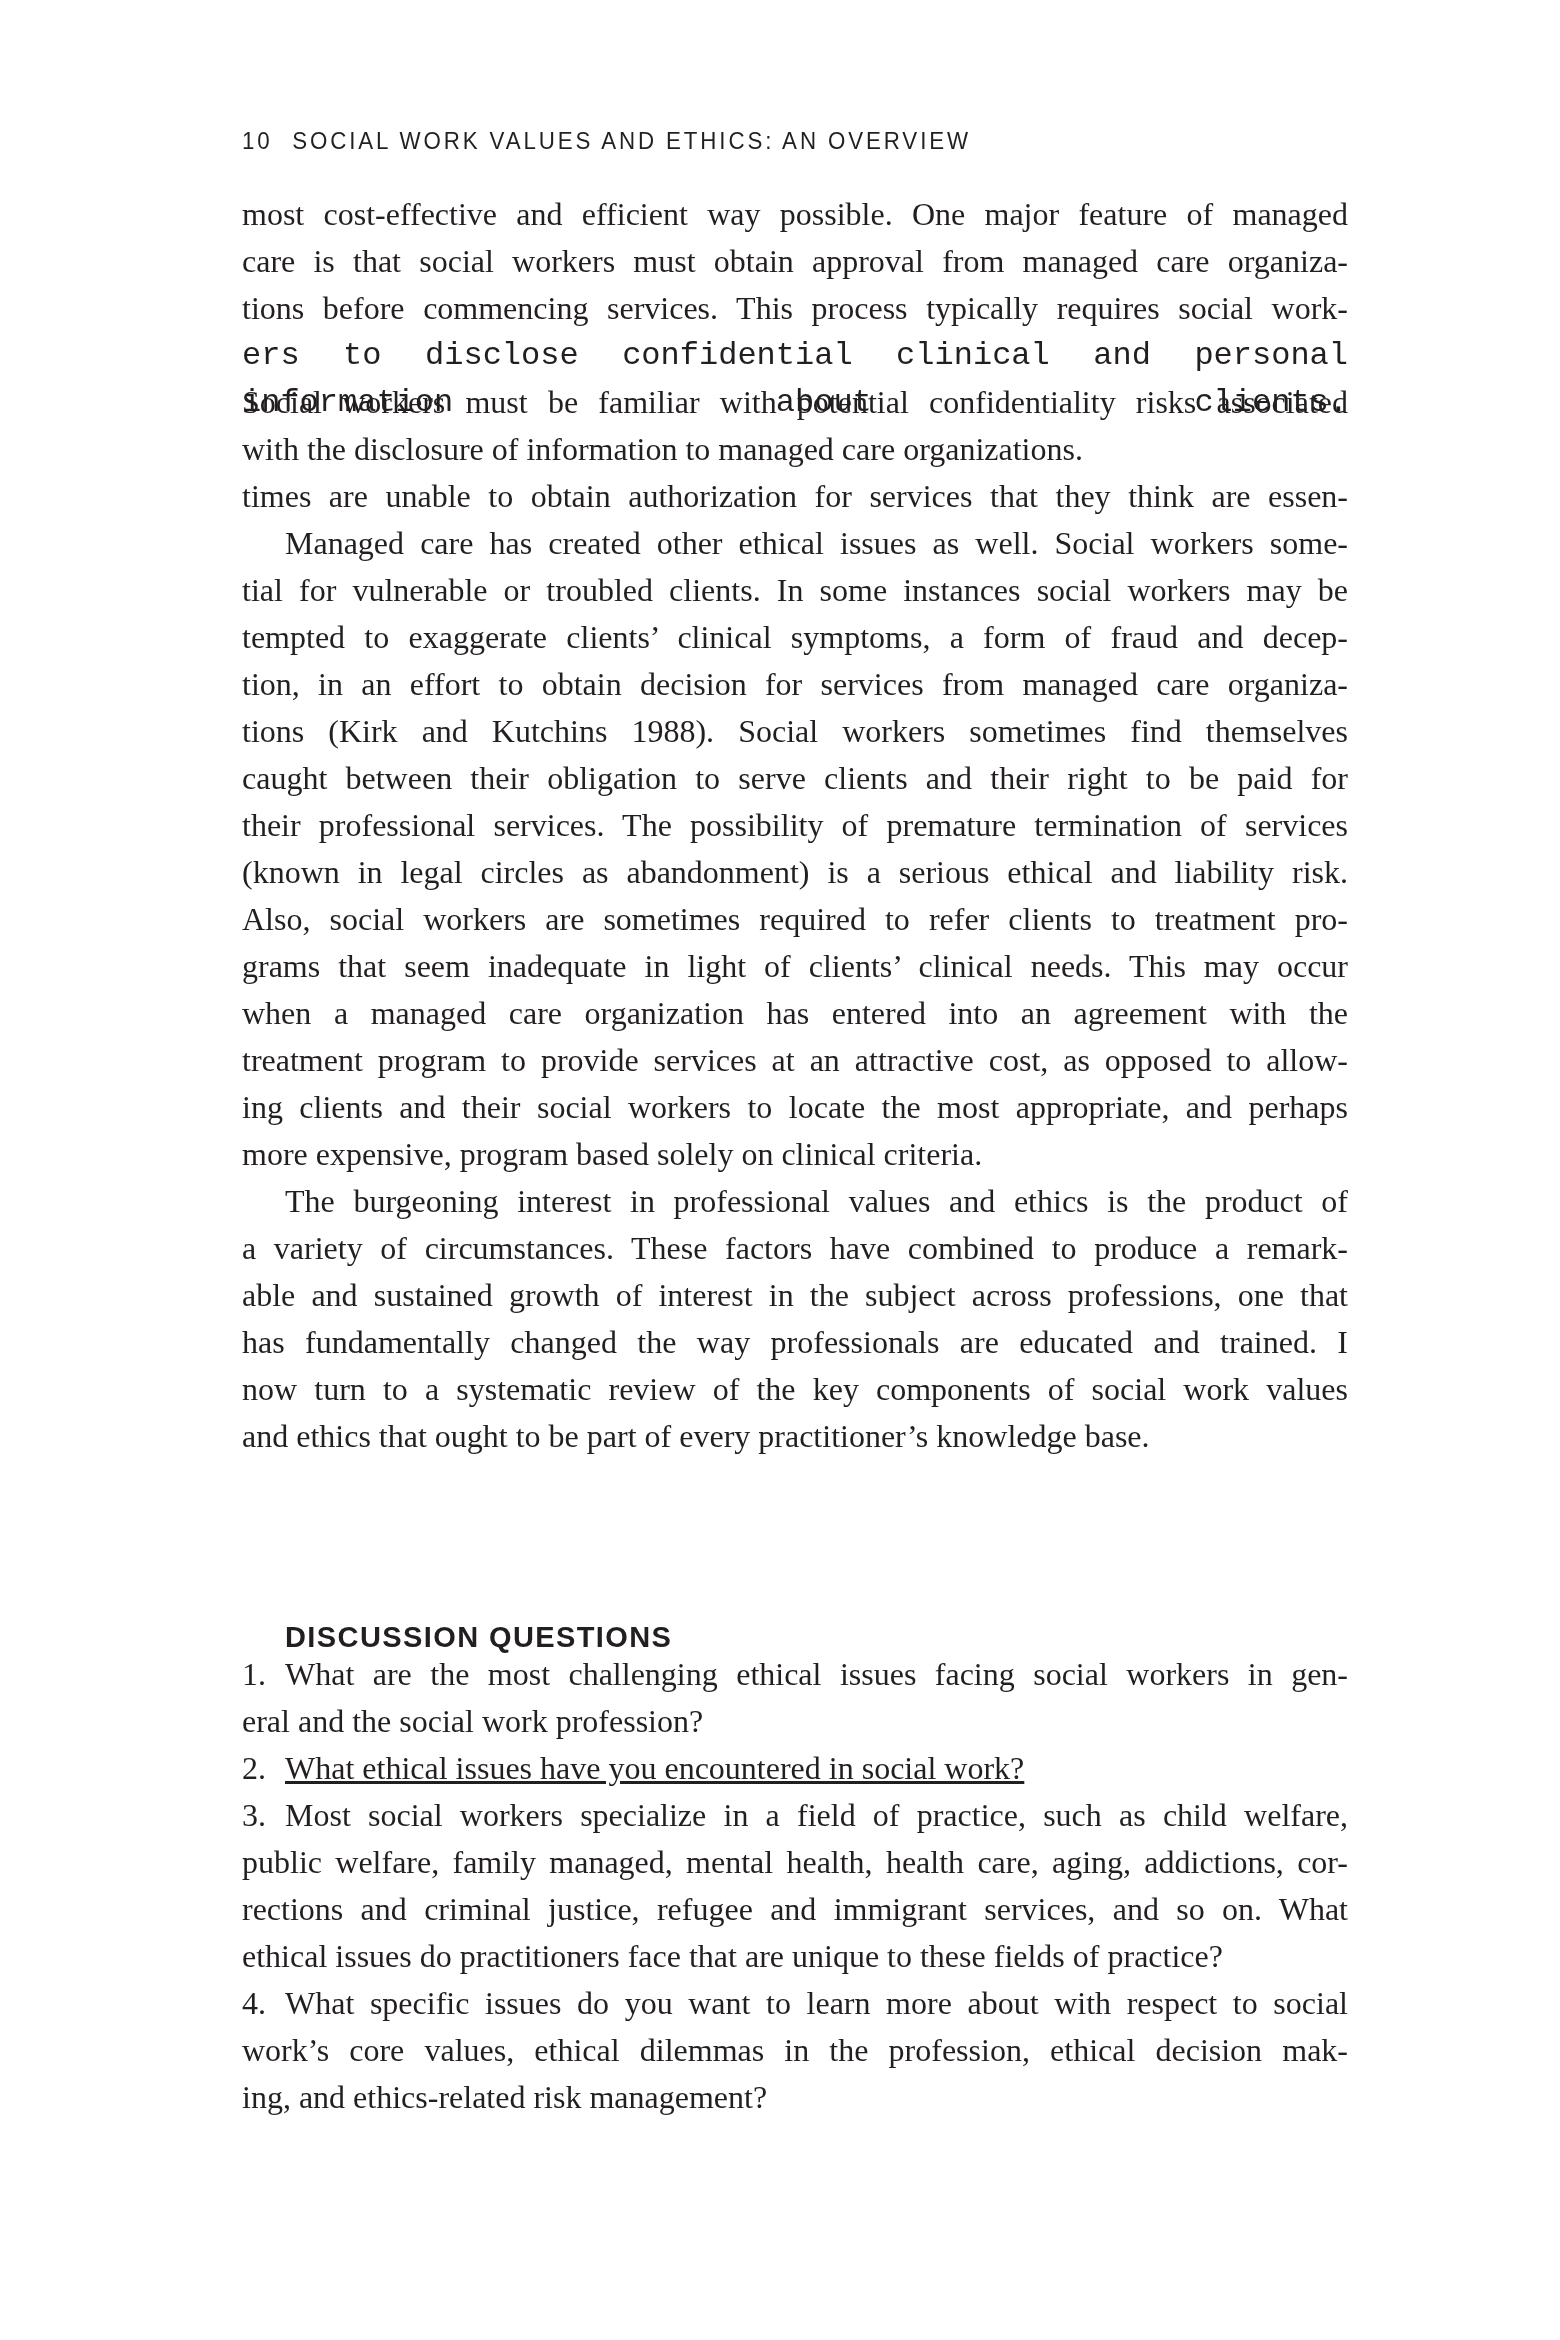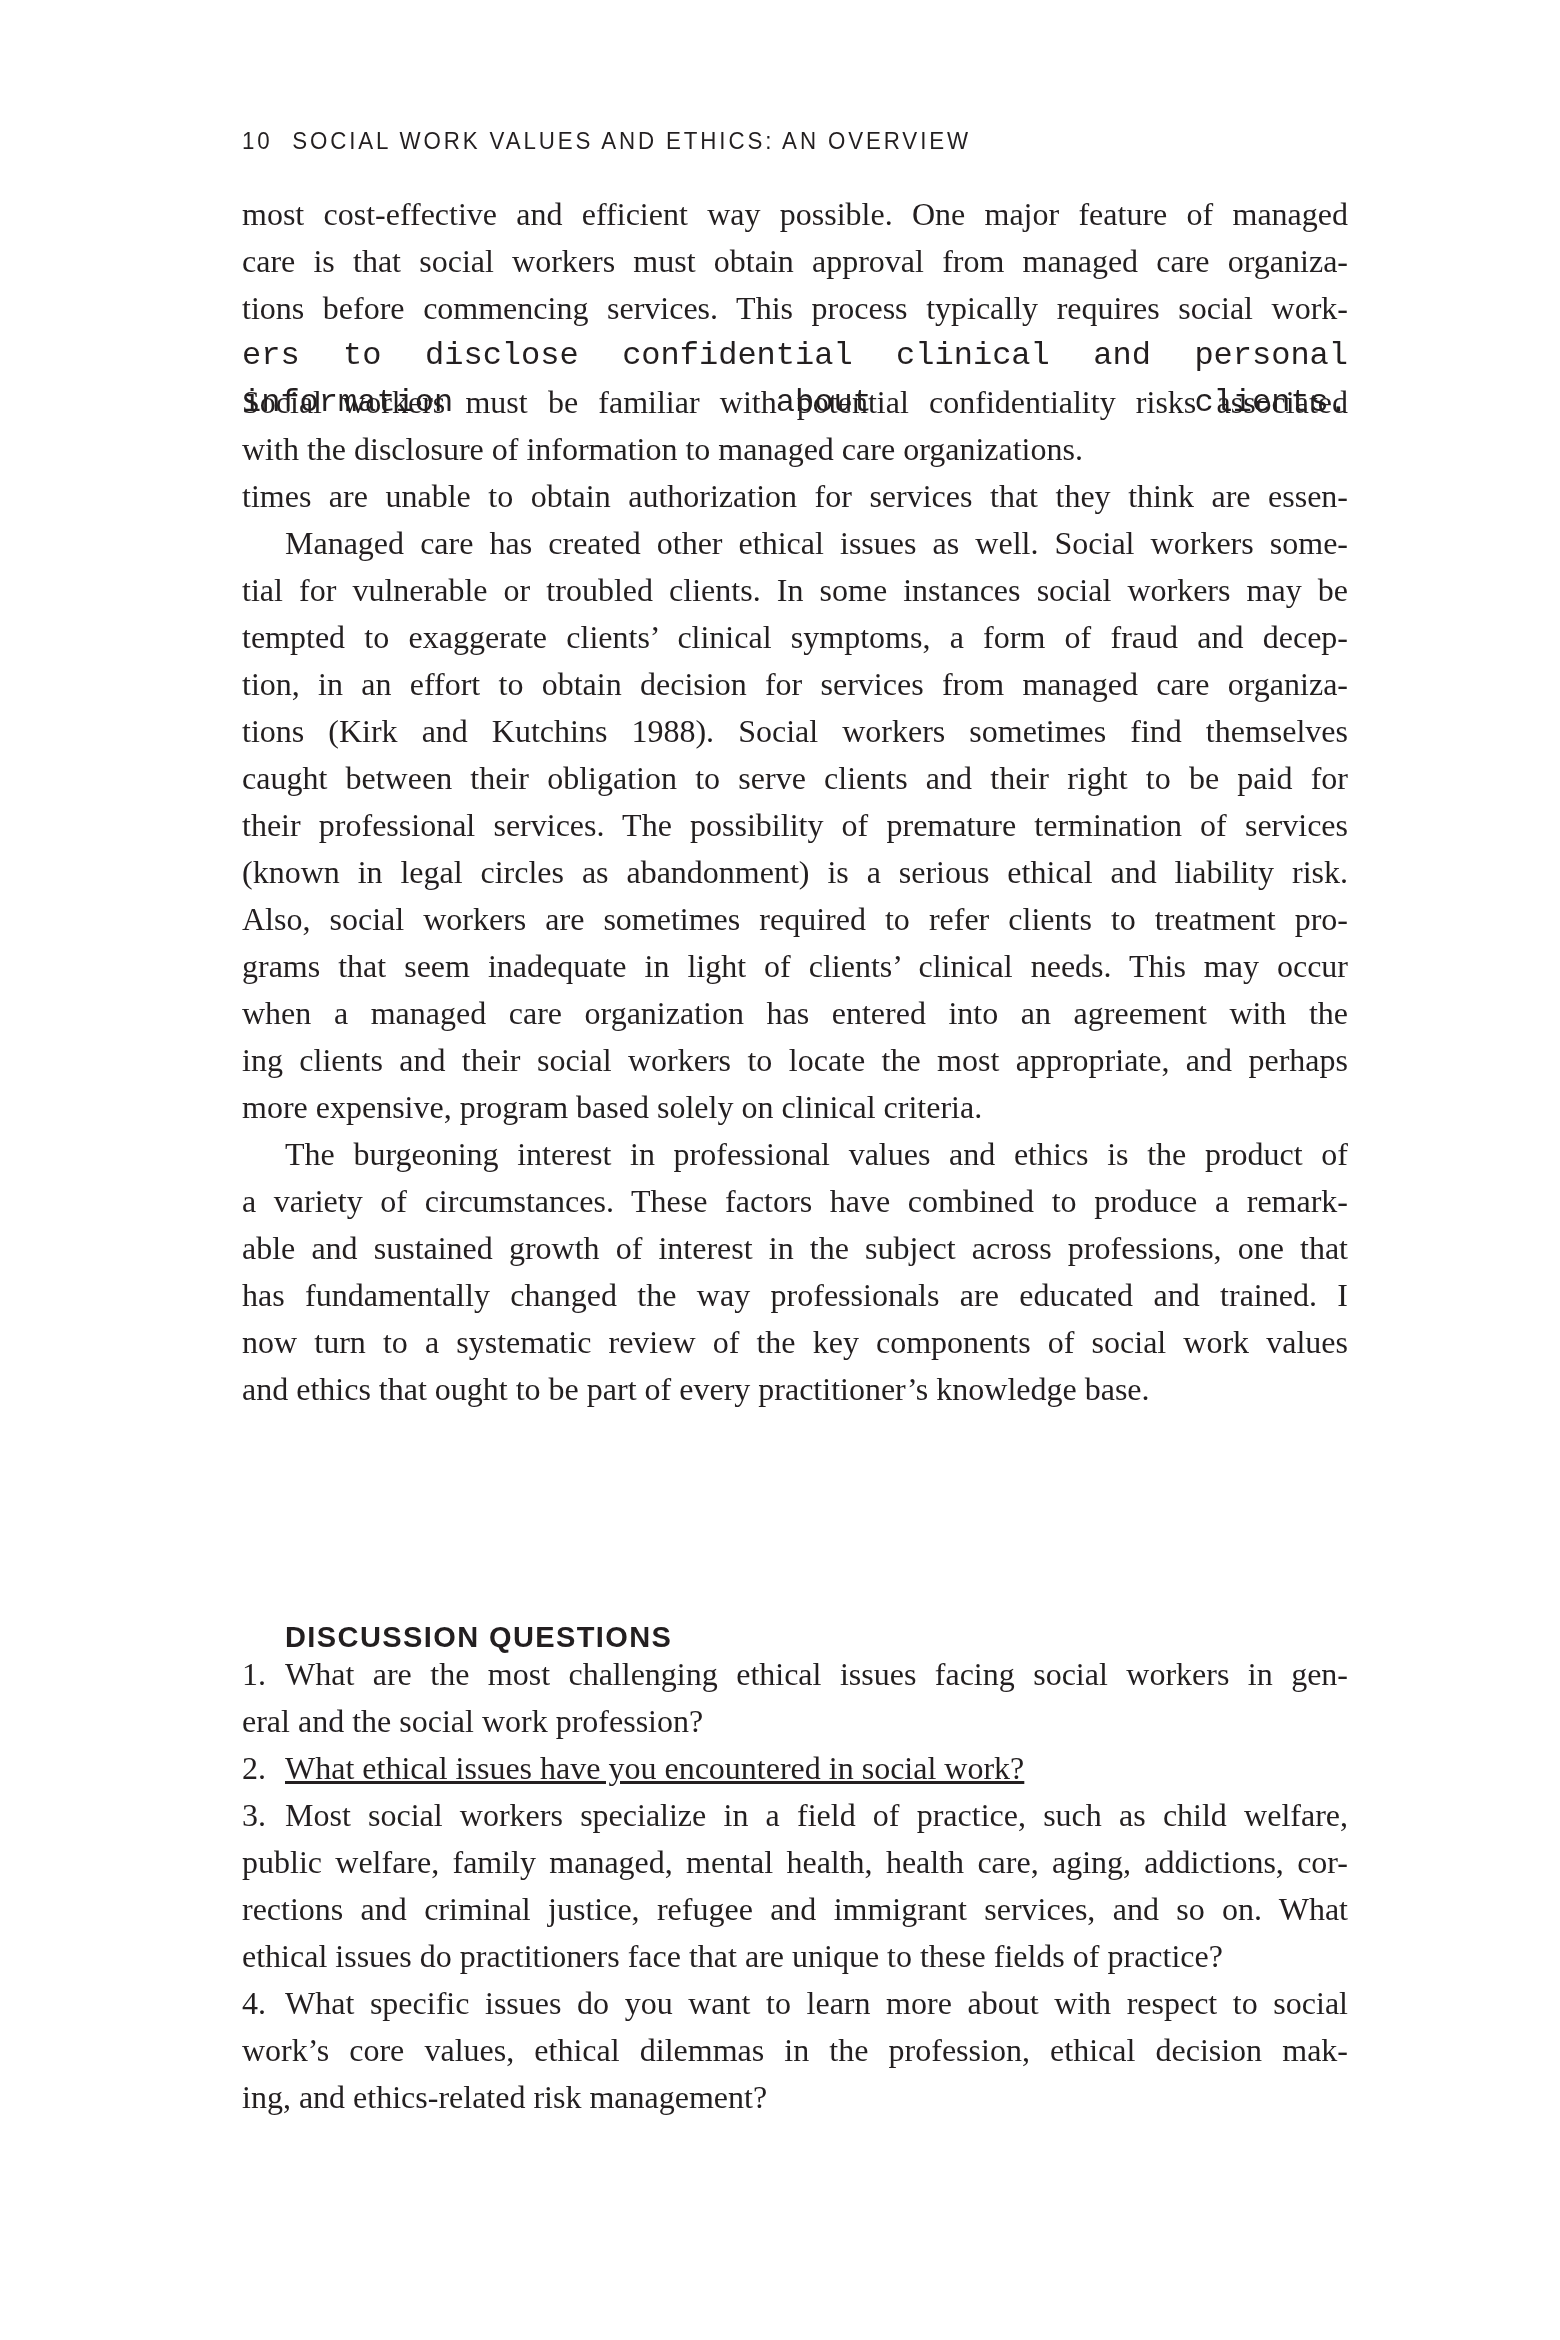--- a/index.html
+++ b/index.html
@@ -53,20 +53,21 @@
       <span class="line" style="white-space: normal; display: block;">tial for vulnerable or troubled clients. In some instances social workers may be</span>
       <span class="line" style="white-space: normal; display: block;">tempted to exaggerate clients’ clinical symptoms, a form of fraud and decep-</span>
       <span class="line" style="white-space: normal; display: block;">tion, in an effort to obtain decision for services from managed care organiza-</span>
       <span class="line" style="white-space: normal; display: block;">tions (Kirk and Kutchins 1988). Social workers sometimes find themselves</span>
       <span class="line" style="white-space: normal; display: block;">caught between their obligation to serve clients and their right to be paid for</span>
       <span class="line" style="white-space: normal; display: block;">their professional services. The possibility of premature termination of services</span>
       <span class="line" style="white-space: normal; display: block;">(known in legal circles as abandonment) is a serious ethical and liability risk.</span>
       <span class="line" style="white-space: normal; display: block;">Also, social workers are sometimes required to refer clients to treatment pro-</span>
       <span class="line" style="white-space: normal; display: block;">grams that seem inadequate in light of clients’ clinical needs. This may occur</span>
       <span class="line" style="white-space: normal; display: block;">when a managed care organization has entered into an agreement with the</span>
+      <span class="line" style="white-space: normal; display: block;">treatment program to provide services at an attractive cost, as opposed to allow-</span>
       <span class="line" style="white-space: normal; display: block;">ing clients and their social workers to locate the most appropriate, and perhaps</span>
       <span class="line last" style="white-space: nowrap; display: block;">more expensive, program based solely on clinical criteria.</span>
     </div>
     <div>
       <span class="line indent" style="white-space: normal; display: block;">The burgeoning interest in professional values and ethics is the product of</span>
       <span class="line" style="white-space: normal; display: block;">a variety of circumstances. These factors have combined to produce a remark-</span>
       <span class="line" style="white-space: normal; display: block;">able and sustained growth of interest in the subject across professions, one that</span>
       <span class="line" style="white-space: normal; display: block;">has fundamentally changed the way professionals are educated and trained. I</span>
       <span class="line" style="white-space: normal; display: block;">now turn to a systematic review of the key components of social work values</span>
       <span class="line last" style="white-space: nowrap; display: block;">and ethics that ought to be part of every practitioner’s knowledge base.</span>

